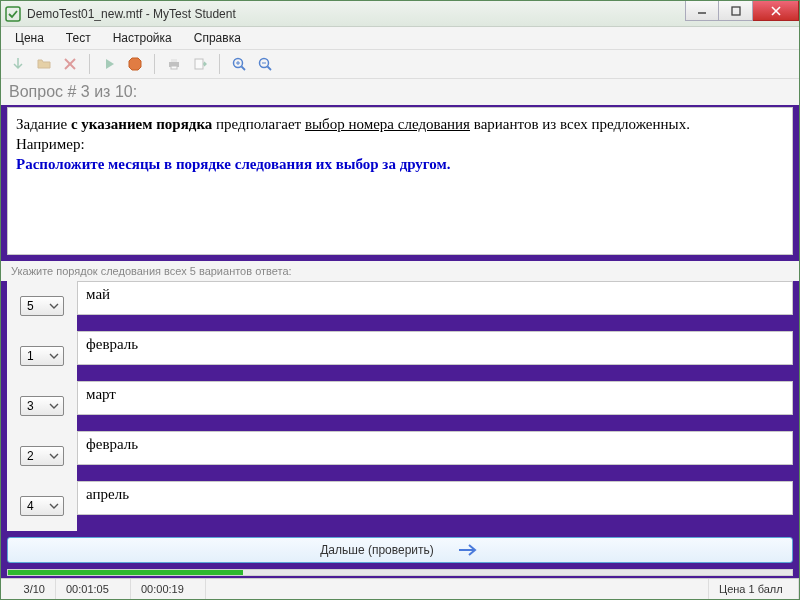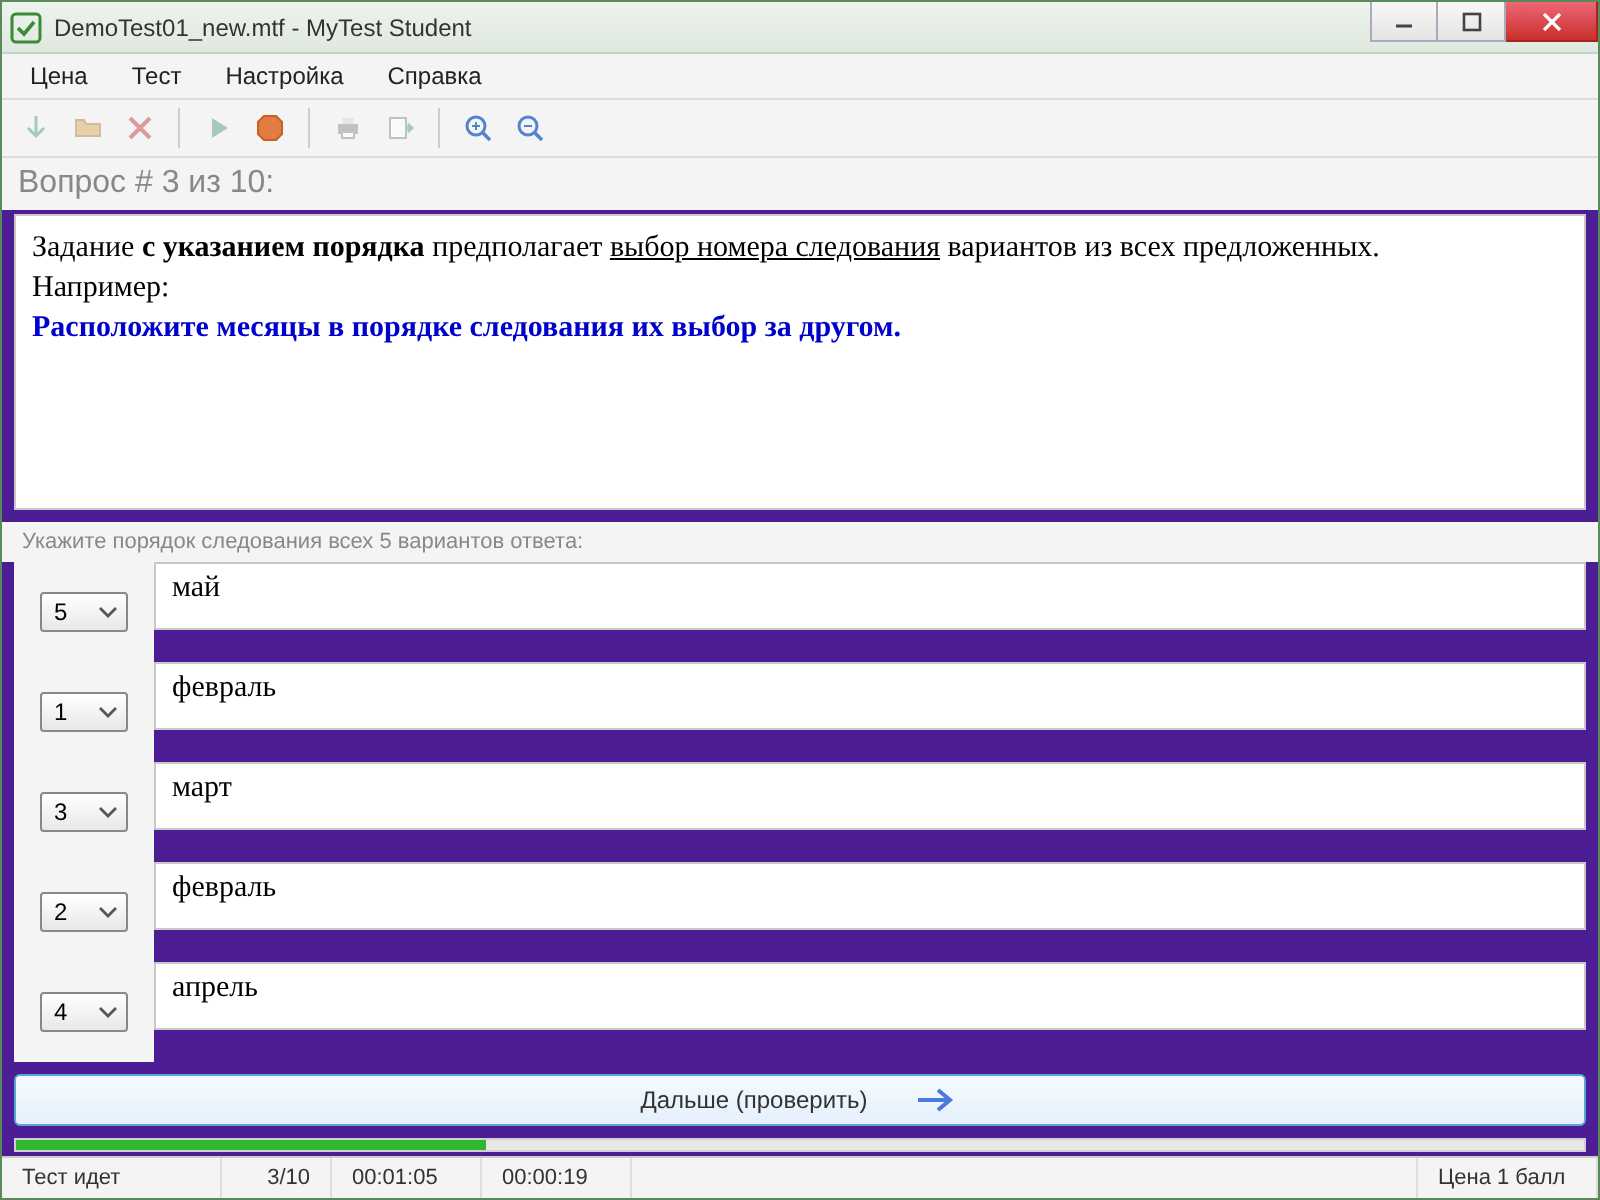--- a/index.html
+++ b/index.html
@@ -403,21 +403,20 @@
           </svg>
       </span>
     </div>
   </div>
 
   <div class="progress">
     <div class="progress-fill" style="width:30%"></div>
   </div>
 
   <div class="statusbar">
-    <div class="status-cell" style="width:110px">Тест идет</div>
     <div class="status-cell" style="width:55px;justify-content:flex-end">3/10</div>
     <div class="status-cell" style="width:75px">00:01:05</div>
     <div class="status-cell" style="width:75px">00:00:19</div>
     <div class="status-cell status-spacer"></div>
     <div class="status-cell" style="width:90px">Цена 1 балл</div>
   </div>
 
 </div>
 
 </body></html>

